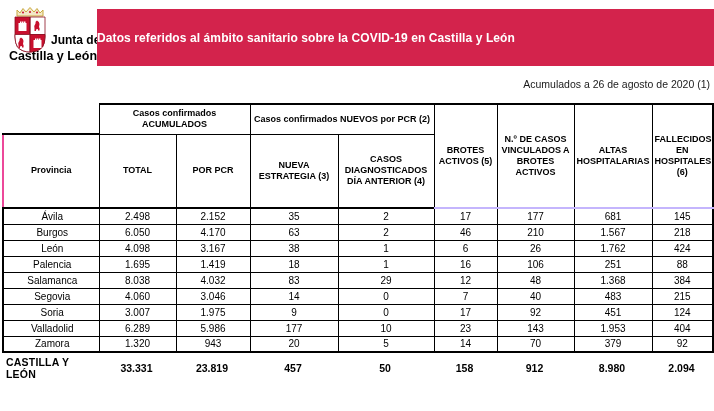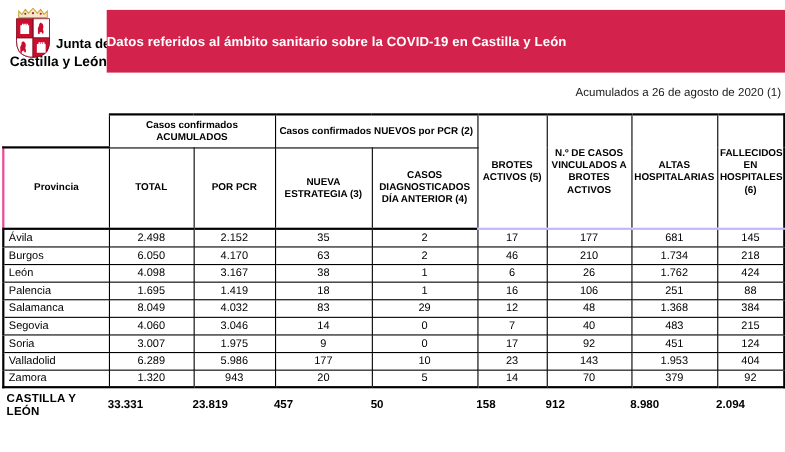--- a/index.html
+++ b/index.html
@@ -46,40 +46,40 @@
     border: 1px solid #000;
     text-align: center; vertical-align: middle;
     overflow: hidden;
   }
   .datatable th { font-size: 9px; font-weight: 700; line-height: 1.25; padding: 1px 2px; }
   .datatable td { font-size: 10px; font-weight: 400; padding: 0 2px; }
 
   tr.grp-row { height: 30px; }
   tr.hdr-row { height: 74px; }
   tr.data-row { height: 16px; }
-  tr.data-row td.prov { text-align: left; padding-left: 4px; }
+  tr.data-row td.prov { text-align: center; padding-left: 4px; }
 
   
   td.nb { border: none; background: transparent; }
   th.grp { border-top: 2px solid #000; }
   th.tall { border-top: 2px solid #000; border-bottom: 2px solid #c4b5fd; }
   th.edge-r, td.edge-r { border-right: 2px solid #000; }
   th.edge-l, td.edge-l { border-left: 2px solid #000; }
   th.prov-h { border-left: 2px solid #ec4899; border-top: 2px solid #000; border-bottom: 2px solid #000; }
   tr.hdr-row th { border-bottom: 2px solid #000; }
   tr.last td { border-bottom: 2px solid #000; }
 
   
   .totals {
     position: absolute; left: 2px; top: 356px; width: 710px;
     display: grid;
     grid-template-columns: 96px 77px 74px 88px 96px 63px 77px 78px 61px;
     align-items: center; height: 18px;
   }
-  .totals div { font-size: 10.5px; font-weight: 700; }
+  .totals div { font-size: 10.5px; font-weight: 700; text-align: center; }
   .totals .prov { text-align: left; padding-left: 4px; letter-spacing: 0.2px; }
 </style>
 </head>
 <body>
 
 <div class="logo">
   <svg width="40" height="46" viewBox="0 0 40 46">
 
     <path d="M7 9 L7 3 L10 6 L13 1.5 L16 5 L20 0.5 L24 5 L27 1.5 L30 6 L33 3 L33 9 Z" fill="#F3E8C8" stroke="#C9A93F" stroke-width="1"></path>
     <circle cx="13" cy="5.5" r="1" fill="#C8102E"></circle>
@@ -158,21 +158,21 @@
     <td class="edge-r">145</td>
   </tr>
   <tr class="data-row">
     <td class="prov edge-l">Burgos</td>
     <td>6.050</td>
     <td>4.170</td>
     <td>63</td>
     <td>2</td>
     <td>46</td>
     <td>210</td>
-    <td>1.734</td>
+    <td>1.567</td>
     <td class="edge-r">218</td>
   </tr>
   <tr class="data-row">
     <td class="prov edge-l">León</td>
     <td>4.098</td>
     <td>3.167</td>
     <td>38</td>
     <td>1</td>
     <td>6</td>
     <td>26</td>
@@ -185,21 +185,21 @@
     <td>1.419</td>
     <td>18</td>
     <td>1</td>
     <td>16</td>
     <td>106</td>
     <td>251</td>
     <td class="edge-r">88</td>
   </tr>
   <tr class="data-row">
     <td class="prov edge-l">Salamanca</td>
-    <td>8.049</td>
+    <td>8.038</td>
     <td>4.032</td>
     <td>83</td>
     <td>29</td>
     <td>12</td>
     <td>48</td>
     <td>1.368</td>
     <td class="edge-r">384</td>
   </tr>
   <tr class="data-row">
     <td class="prov edge-l">Segovia</td>

